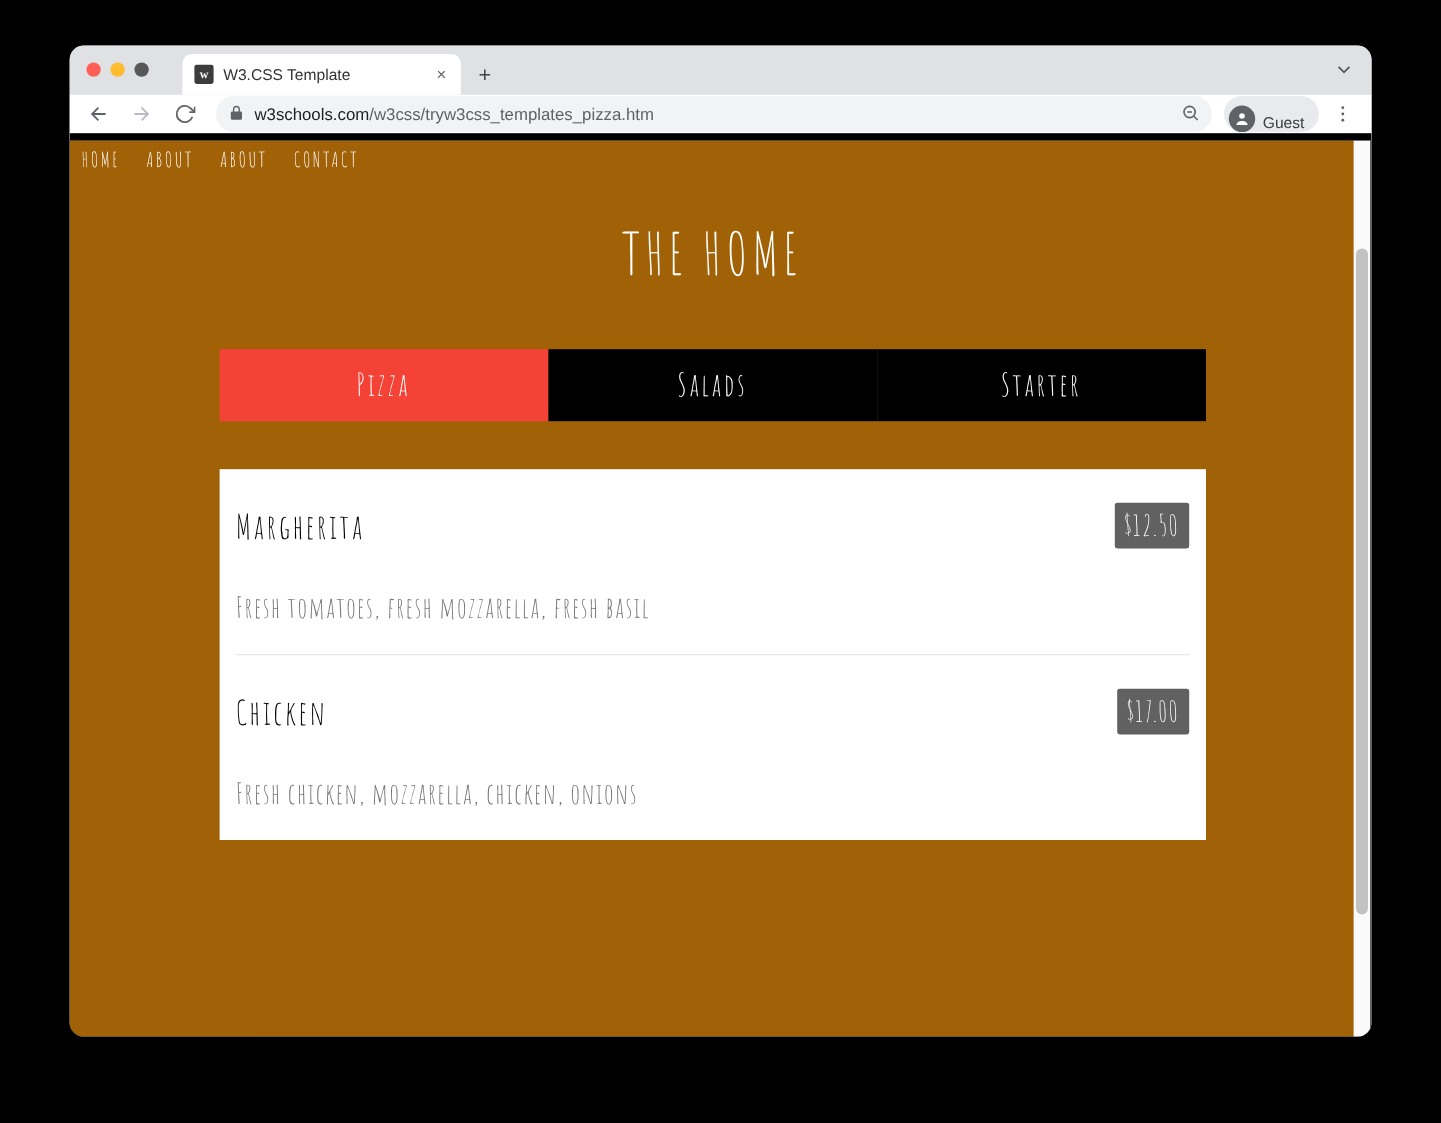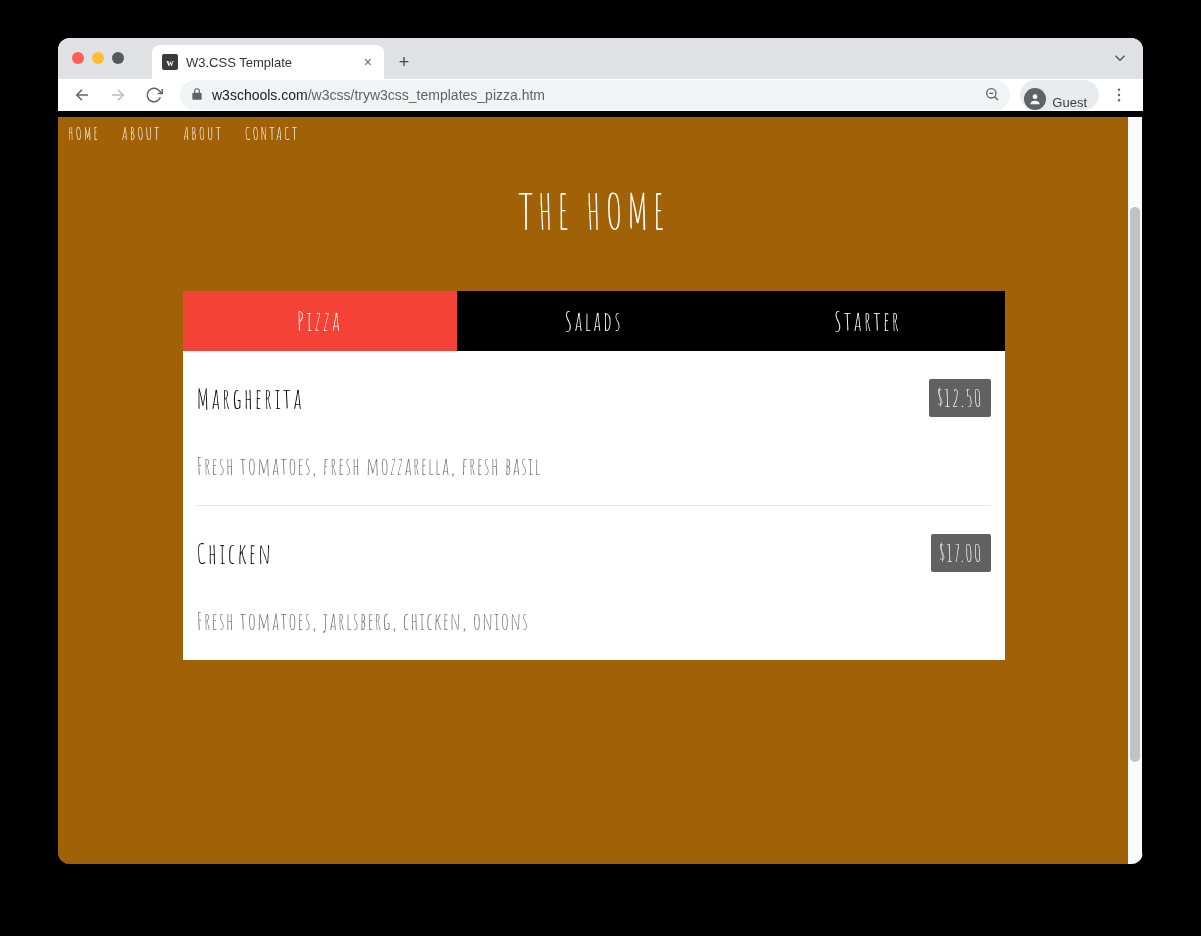--- a/index.html
+++ b/index.html
@@ -145,21 +145,21 @@
   }
   .menu-tabs{display:flex;}
   .menu-tabs .mtab{
     flex:1;text-align:center;
     padding:14px 0;
     font-size:26px;letter-spacing:2px;
     background:#000;color:#fff;cursor:pointer;
   }
   .menu-tabs .mtab.active{background:#f44336;}
 
-  .menu-body{background:#fff;color:#000;padding:0 14px;}
+  .menu-body{background:#fff;color:#000;padding:0 14px;margin-top:40px;}
 
   .dish{border-bottom:1px solid #e6e6e6;padding:28px 0 24px;}
   .dish:last-child{border-bottom:none;}
   .dish-head{display:flex;align-items:center;}
   .dish-name{font-size:28px;letter-spacing:2px;}
   .price{
     margin-left:auto;
     background:#616161;color:#fff;
     font-size:24px;letter-spacing:1px;
     padding:4px 8px;border-radius:2px;
@@ -279,21 +279,21 @@
             </div>
             <div class="dish-desc">Fresh tomatoes, fresh mozzarella, fresh basil</div>
           </div>
 
 
           <div class="dish">
             <div class="dish-head">
               <span class="dish-name">Chicken</span>
               <span class="price">$17.00</span>
             </div>
-            <div class="dish-desc">Fresh tomatoes, jarlsberg, chicken, onions</div>
+            <div class="dish-desc">Fresh chicken, mozzarella, chicken, onions</div>
           </div>
 
 
         </div>
       </div>
     </div>
 
     <div class="scrollbar">
       <div class="thumb" style="top:90px;height:555px;"></div>
     </div>

